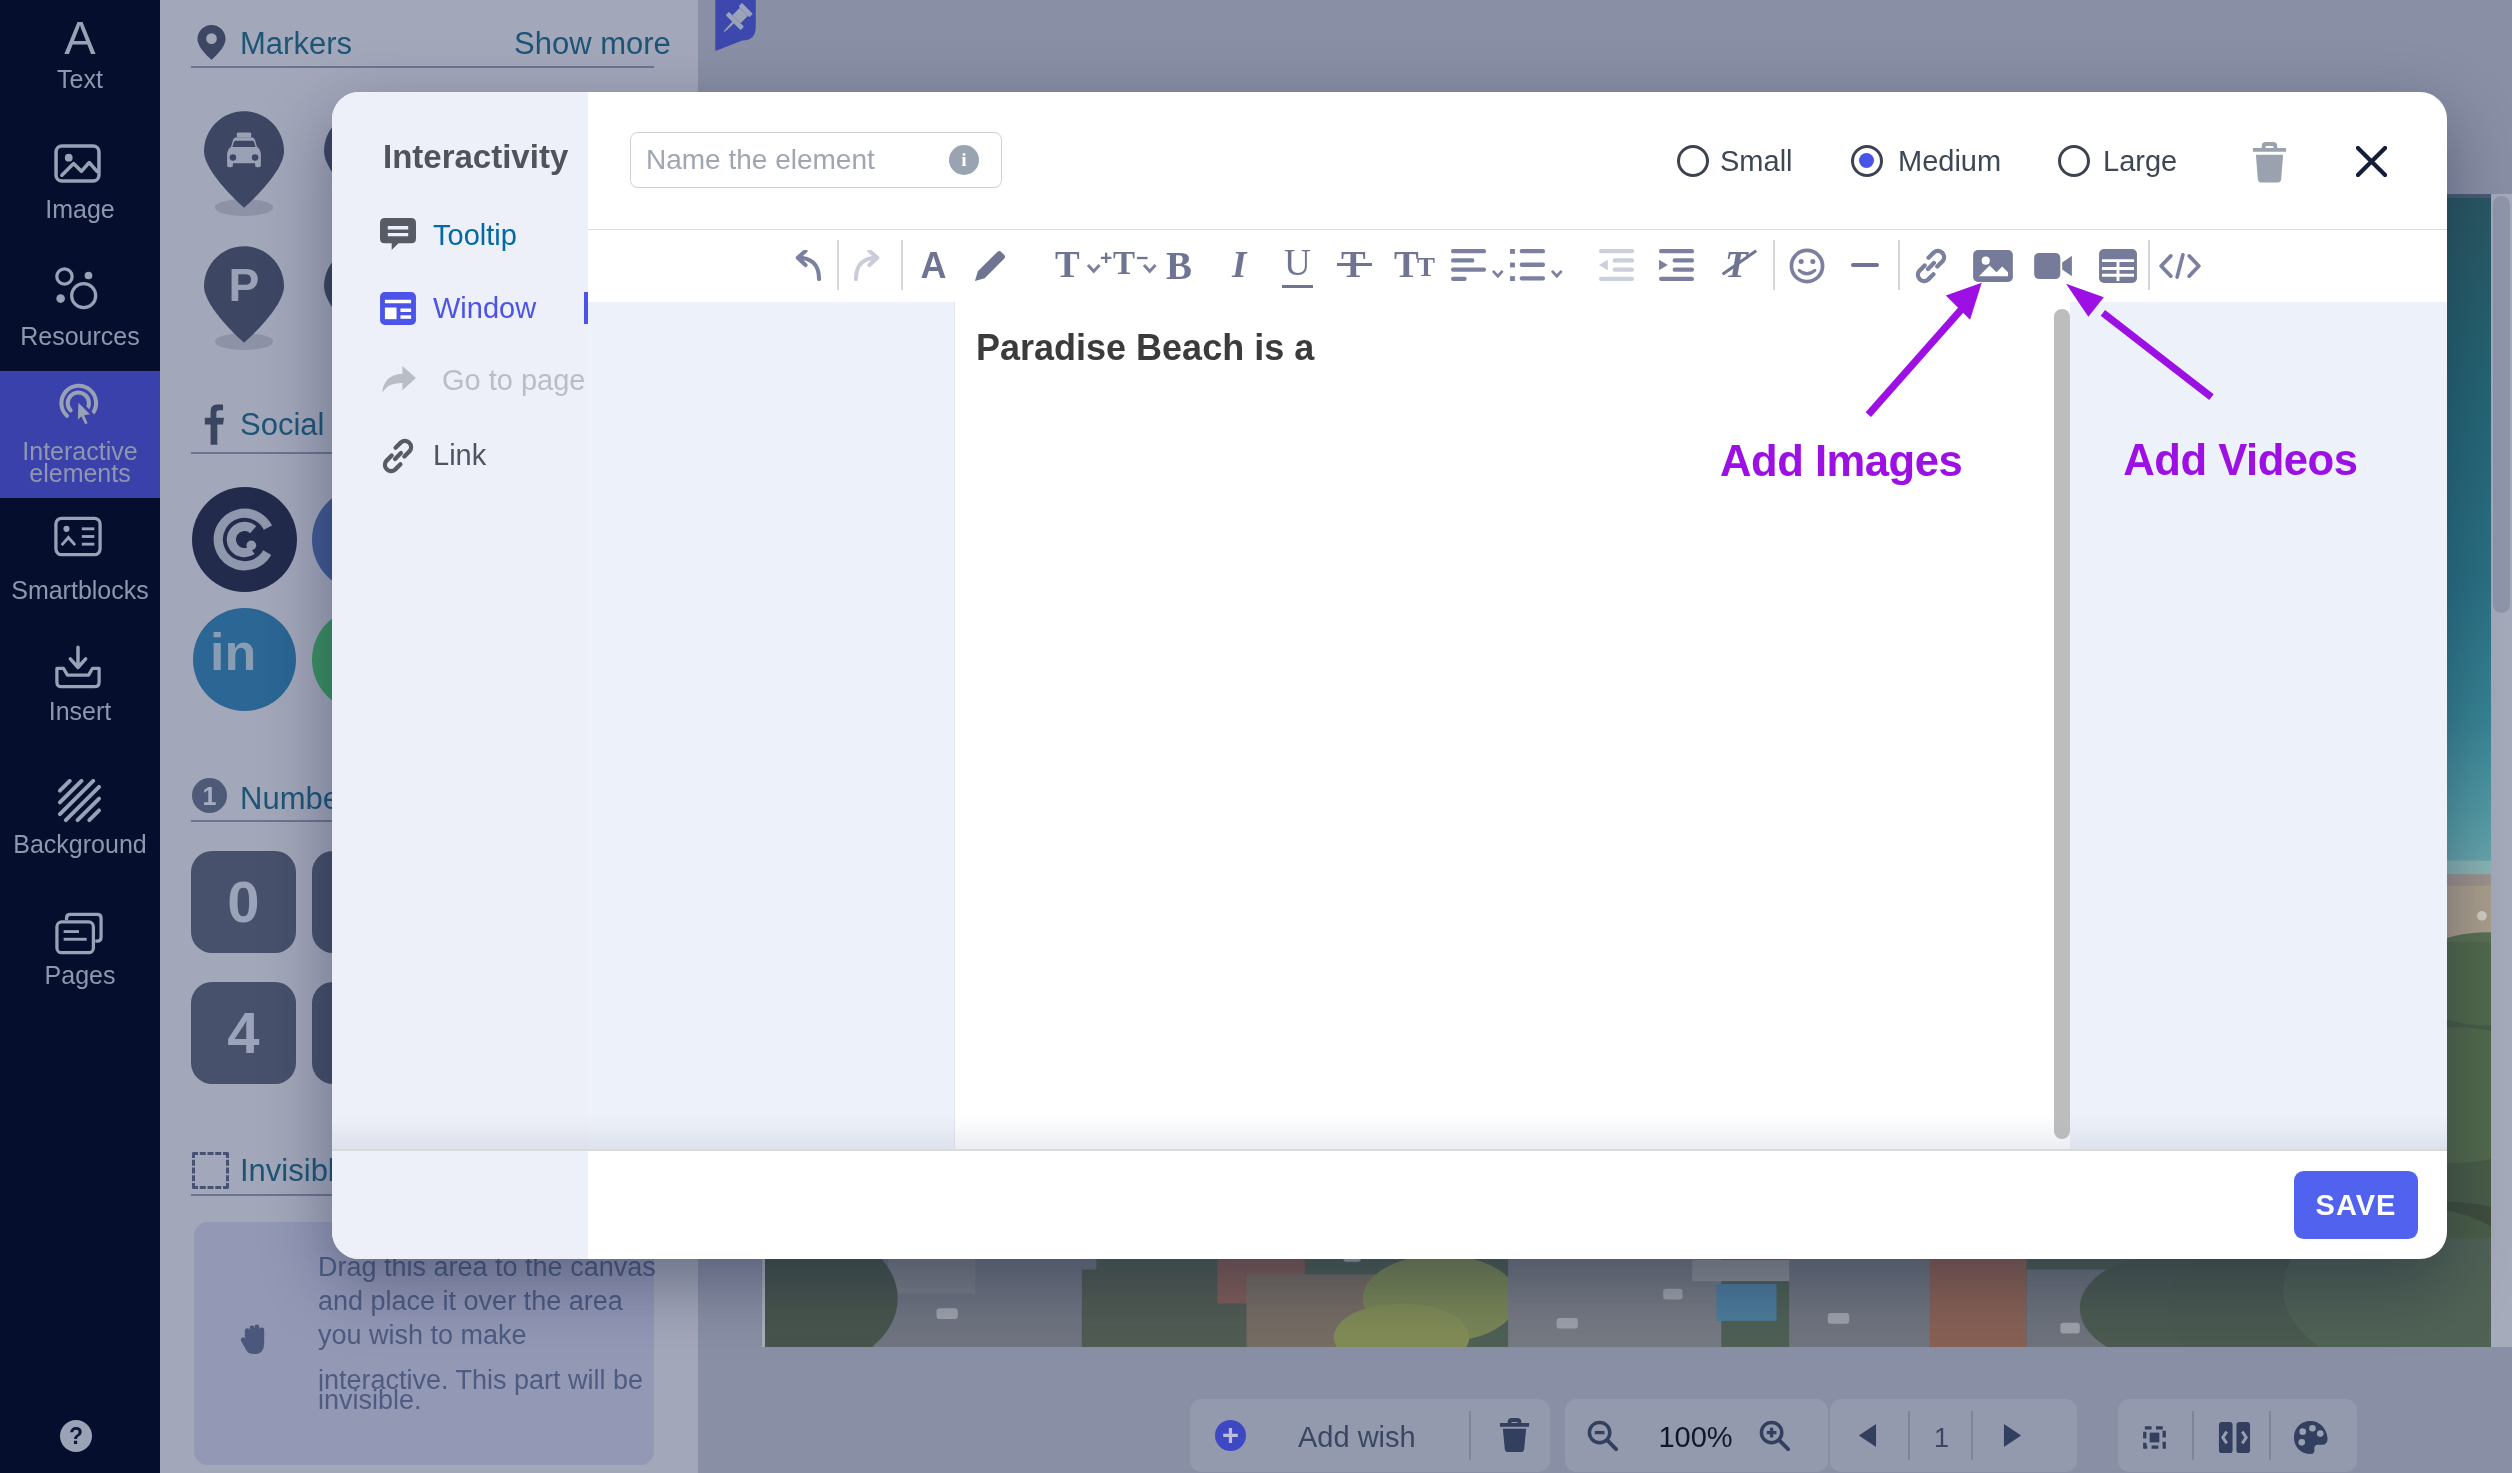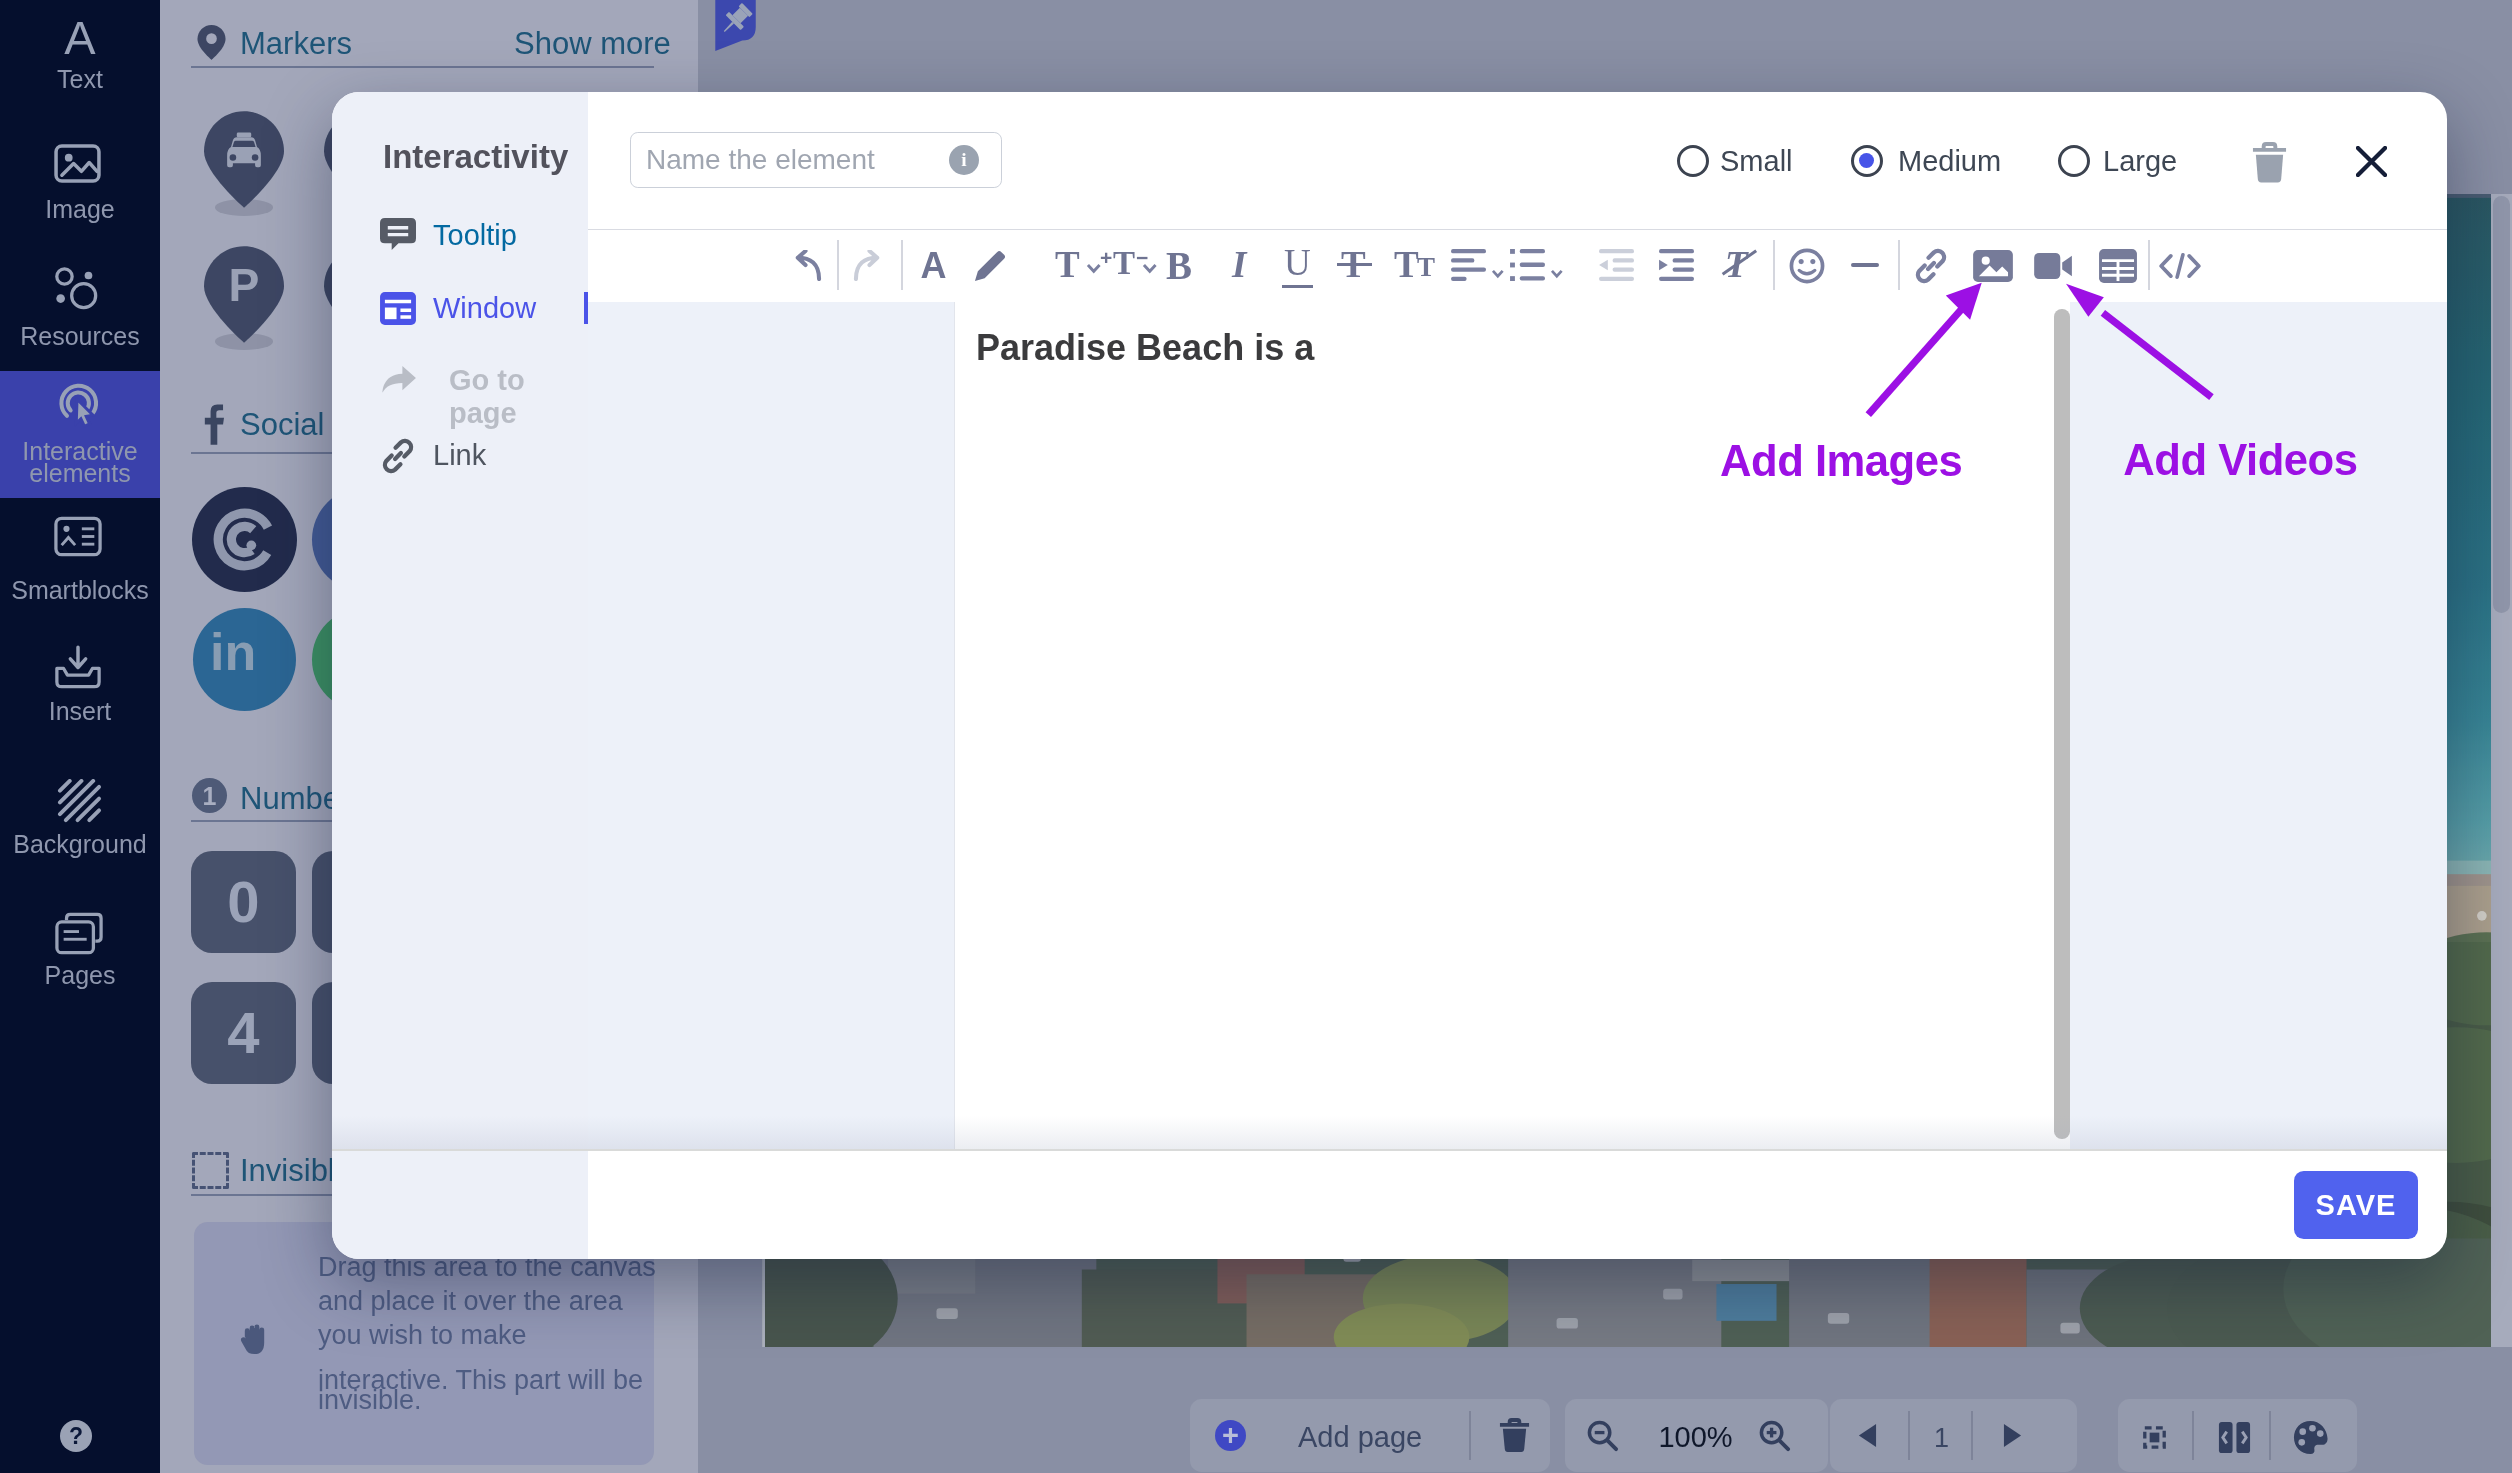--- a/index.html
+++ b/index.html
@@ -106,21 +106,21 @@
       <rect x="16" y="9" width="12" height="11"></rect>
       <rect x="11" y="20" width="22" height="5" rx="1"></rect>
       <path d="M20.7 25 L23.3 25 L22.6 38 L21.4 38 Z"></path>
     </g>
   </svg>
 
   <div id="bottombar">
     <div class="pill" style="left:1190px;width:360px;">
       <div class="abs" style="left:25px;top:21px;width:31px;height:31px;border-radius:50%;background:#3f48c4;"></div>
       <div class="abs" style="left:25px;top:21px;width:31px;height:31px;color:#b9bdd8;font-size:29px;font-weight:bold;text-align:center;line-height:31px;">+</div>
-      <div class="abs" style="left:108px;top:22px;color:#3a4663;font-size:29px;">Add page</div>
+      <div class="abs" style="left:108px;top:22px;color:#3a4663;font-size:29px;">Add wish</div>
       <div class="pdiv" style="left:279px;"></div>
       <svg class="abs" style="left:308px;top:19.4px;" width="33" height="35" viewBox="0 0 34 36">
           <path d="M2 7 h30 M12 7 v-3 q0-2 2-2 h6 q2 0 2 2 v3" fill="none" stroke="#333f5e" stroke-width="4"></path>
           <path d="M5 11 h24 l-2 21 q-.3 3 -3 3 h-14 q-2.7 0 -3 -3 Z" fill="#333f5e"></path>
         </svg>
     </div>
     <div class="pill" style="left:1565px;width:263px;">
       <svg class="abs" style="left:21px;top:20.3px;" width="33" height="33" viewBox="0 0 34 34">
           <circle cx="14" cy="14" r="10.5" fill="none" stroke="#333f5e" stroke-width="3.6"></circle>
           <line x1="22" y1="22" x2="31" y2="31" stroke="#333f5e" stroke-width="4" stroke-linecap="round"></line>
@@ -332,21 +332,21 @@
           <rect x="0" y="0" width="37" height="34" rx="5" fill="#4b53e8"></rect>
           <rect x="5" y="8" width="27" height="3.6" fill="#fff"></rect>
           <rect x="5" y="16" width="12" height="12" fill="#fff"></rect>
           <rect x="21" y="17" width="11" height="3.6" fill="#fff"></rect>
           <rect x="21" y="24" width="11" height="3.6" fill="#fff"></rect>
         </svg>
       <div class="abs mitem" style="left:101px;top:200px;color:#4b53e8;">Window</div>
       <svg class="abs" style="left:48px;top:273px;" width="37" height="31" viewBox="0 0 38 32">
           <path d="M23 9 V1 L37 13.5 L23 26 V18.5 C12 18.5 6 22 2.5 28.5 C2.5 28.5 2 9.5 23 9 Z" fill="#b9bdc6"></path>
         </svg>
-      <div class="abs mitem" style="left:117px;top:272px;color:#b9bdc6;font-weight:bold;">Go to page</div>
+      <div class="abs mitem" style="left:110px;top:272px;color:#b9bdc6;">Go to page</div>
       <svg class="abs" style="left:48px;top:346px;" width="36" height="36" viewBox="0 0 37 37">
           <g stroke="#565b66" stroke-width="4.4" fill="none" stroke-linecap="round">
             <path d="M15.5 21.5 L21.5 15.5 M12 18 l-5.5 5.5 a6.4 6.4 0 0 0 9 9 L21 27 M25 19 l5.5 -5.5 a6.4 6.4 0 0 0 -9 -9 L16 10"></path>
           </g>
         </svg>
       <div class="abs mitem" style="left:101px;top:347px;color:#4f5560;">Link</div>
       <div class="abs" style="left:252px;top:200px;width:3.9px;height:32px;background:#4b53e8;"></div>
     </div>
 
     <div class="abs" style="left:298px;top:40px;width:372px;height:56px;border:1.9px solid #cbd0d9;border-radius:7.8px;box-sizing:border-box;"></div>

